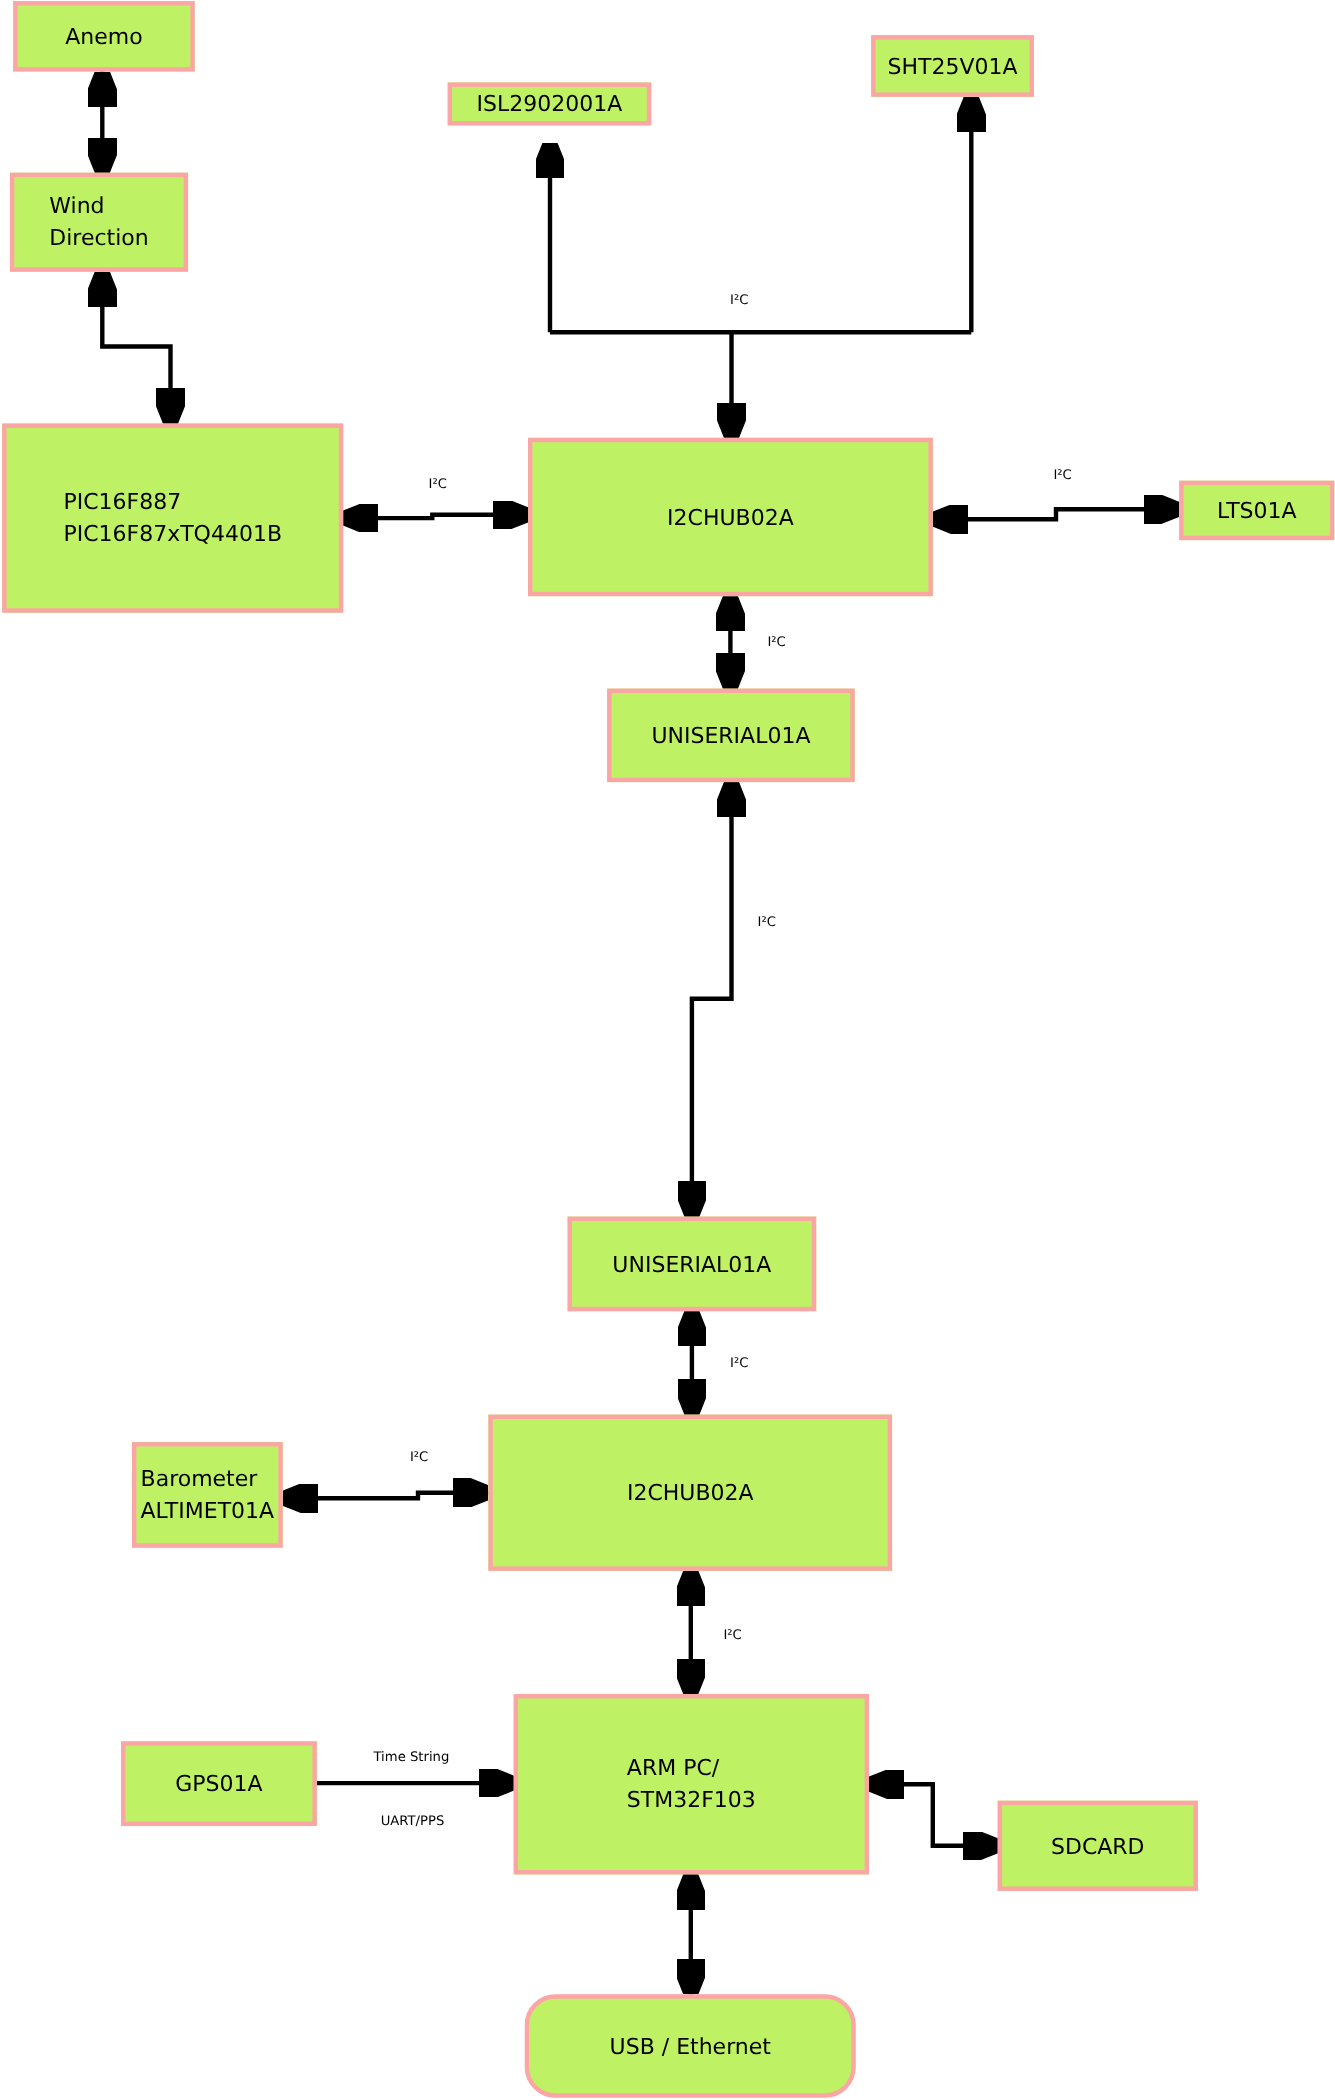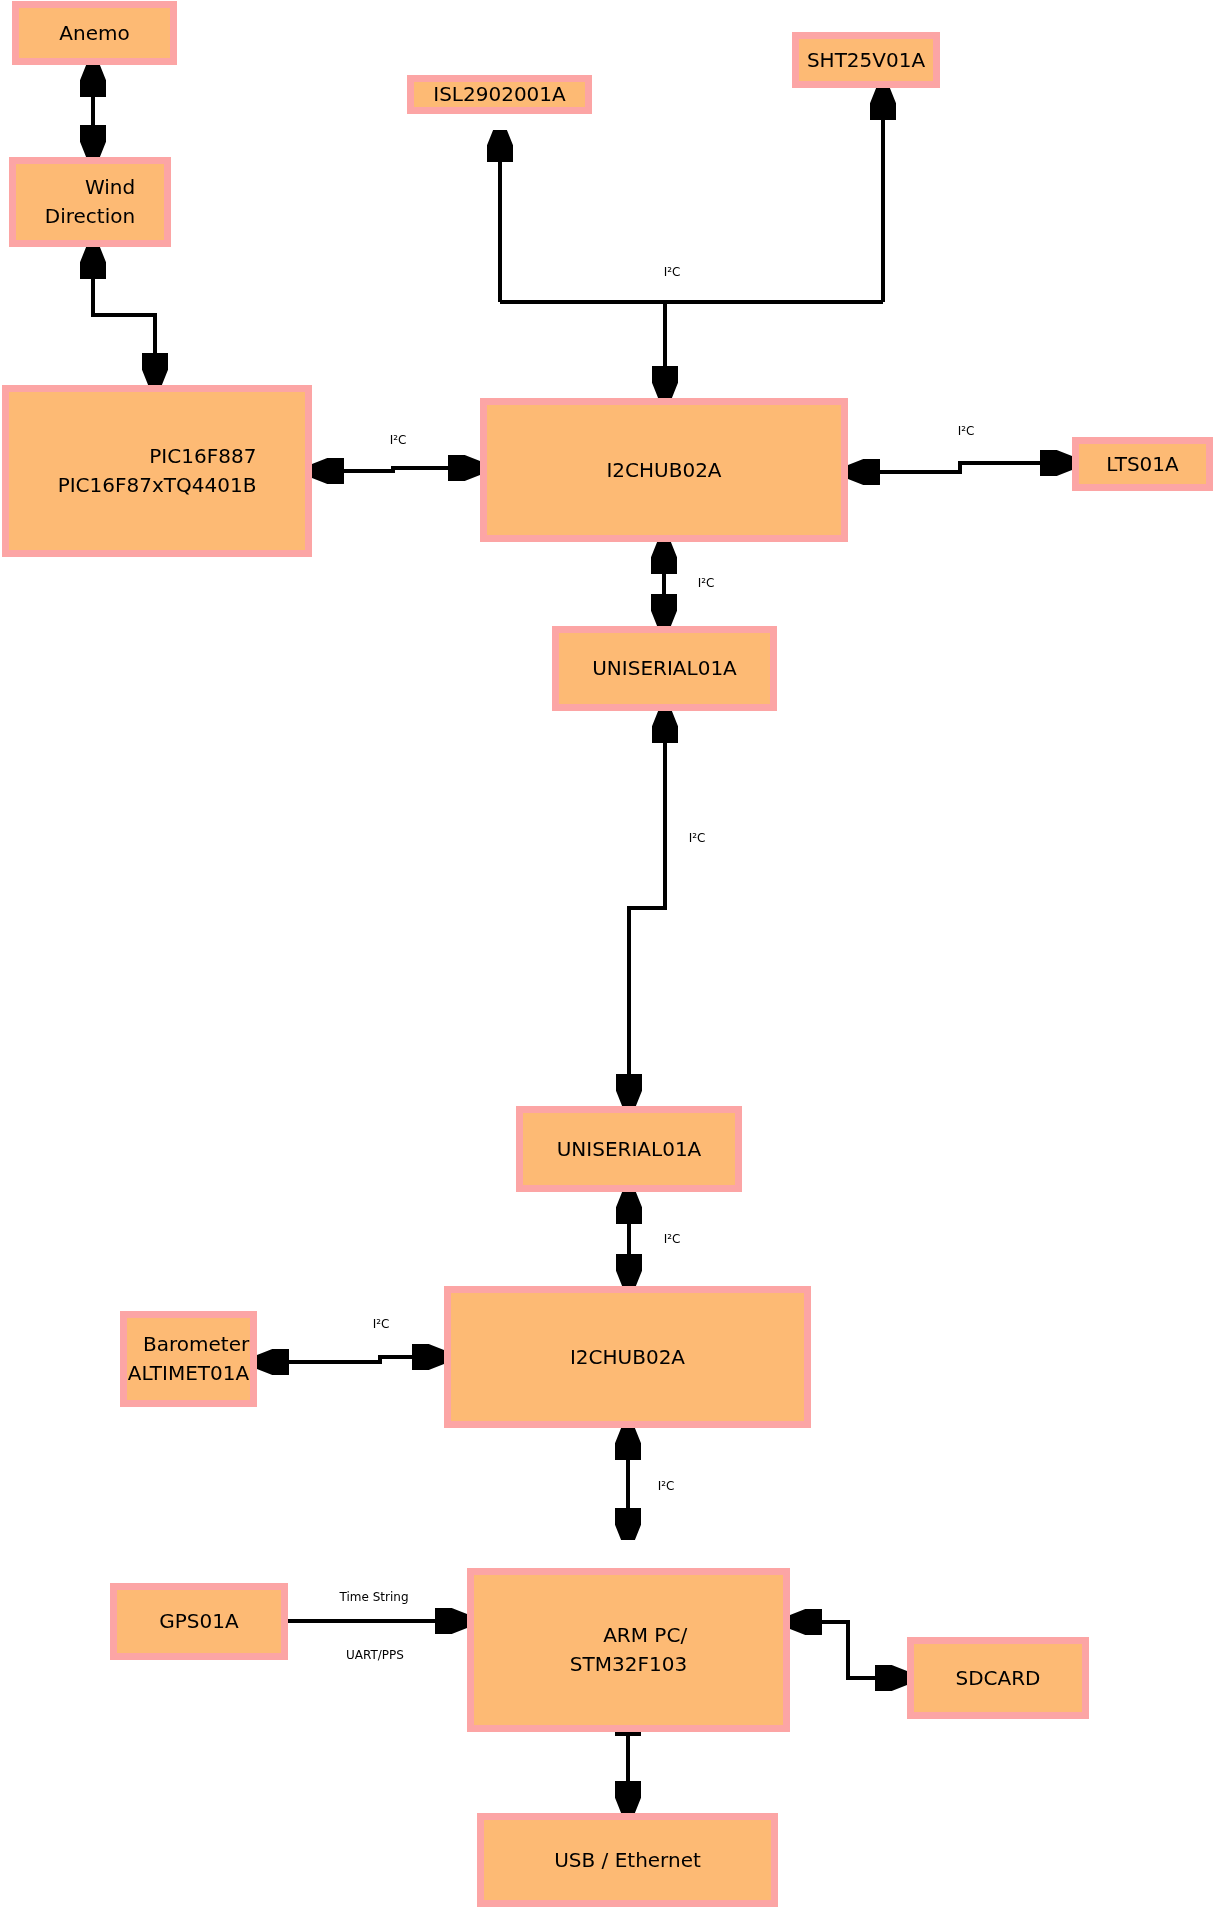--- a/index.html
+++ b/index.html
@@ -7,26 +7,26 @@
     position: relative;
     width: 1214px;
     height: 1908px;
     background: #ffffff;
     font-family: "DejaVu Sans", "Liberation Sans", sans-serif;
     color: #000000;
   }
   .node {
     position: absolute;
     box-sizing: border-box;
-    border: 7px solid #fca5a5;
-    background: #fdba74;
+    border: 4px solid #fca5a5;
+    background: #bef264;
     display: flex;
     align-items: center;
     justify-content: center;
-    text-align: right;
+    text-align: left;
     white-space: pre-line;
     font-size: 20px;
     line-height: 1.45;
   }
   .edge-label {
     position: absolute;
     transform: translate(-50%, -50%);
     font-size: 12px;
     white-space: nowrap;
     background: transparent;
@@ -93,26 +93,26 @@
 
   <div class="node" style="left:516px; top:1106px; width:226px; height:86px;">UNISERIAL01A</div>
 
   <div class="node" style="left:444px; top:1286px; width:367px; height:142px;">I2CHUB02A</div>
 
   <div class="node" style="left:120px; top:1311px; width:137px; height:96px;">Barometer
 ALTIMET01A</div>
 
   <div class="node" style="left:110px; top:1583px; width:178px; height:77px;">GPS01A</div>
 
-  <div class="node" style="left:467px; top:1540px; width:323px; height:164px;margin-top:28px;">ARM PC/
+  <div class="node" style="left:467px; top:1540px; width:323px; height:164px;">ARM PC/
 STM32F103</div>
 
   <div class="node" style="left:907px; top:1637px; width:182px; height:82px;">SDCARD</div>
 
-  <div class="node" style="left:477px; top:1813px; width:301px; height:94px;">USB / Ethernet</div>
+  <div class="node" style="left:477px; top:1813px; width:301px; height:94px;border-radius:28px;">USB / Ethernet</div>
 
   <div class="edge-label" style="left:672px; top:272px;">I²C</div>
   <div class="edge-label" style="left:398px; top:440px;">I²C</div>
   <div class="edge-label" style="left:966px; top:431px;">I²C</div>
   <div class="edge-label" style="left:706px; top:583px;">I²C</div>
   <div class="edge-label" style="left:697px; top:838px;">I²C</div>
   <div class="edge-label" style="left:672px; top:1239px;">I²C</div>
   <div class="edge-label" style="left:381px; top:1324px;">I²C</div>
   <div class="edge-label" style="left:666px; top:1486px;">I²C</div>
   <div class="edge-label" style="left:374px; top:1597px;">Time String</div>

